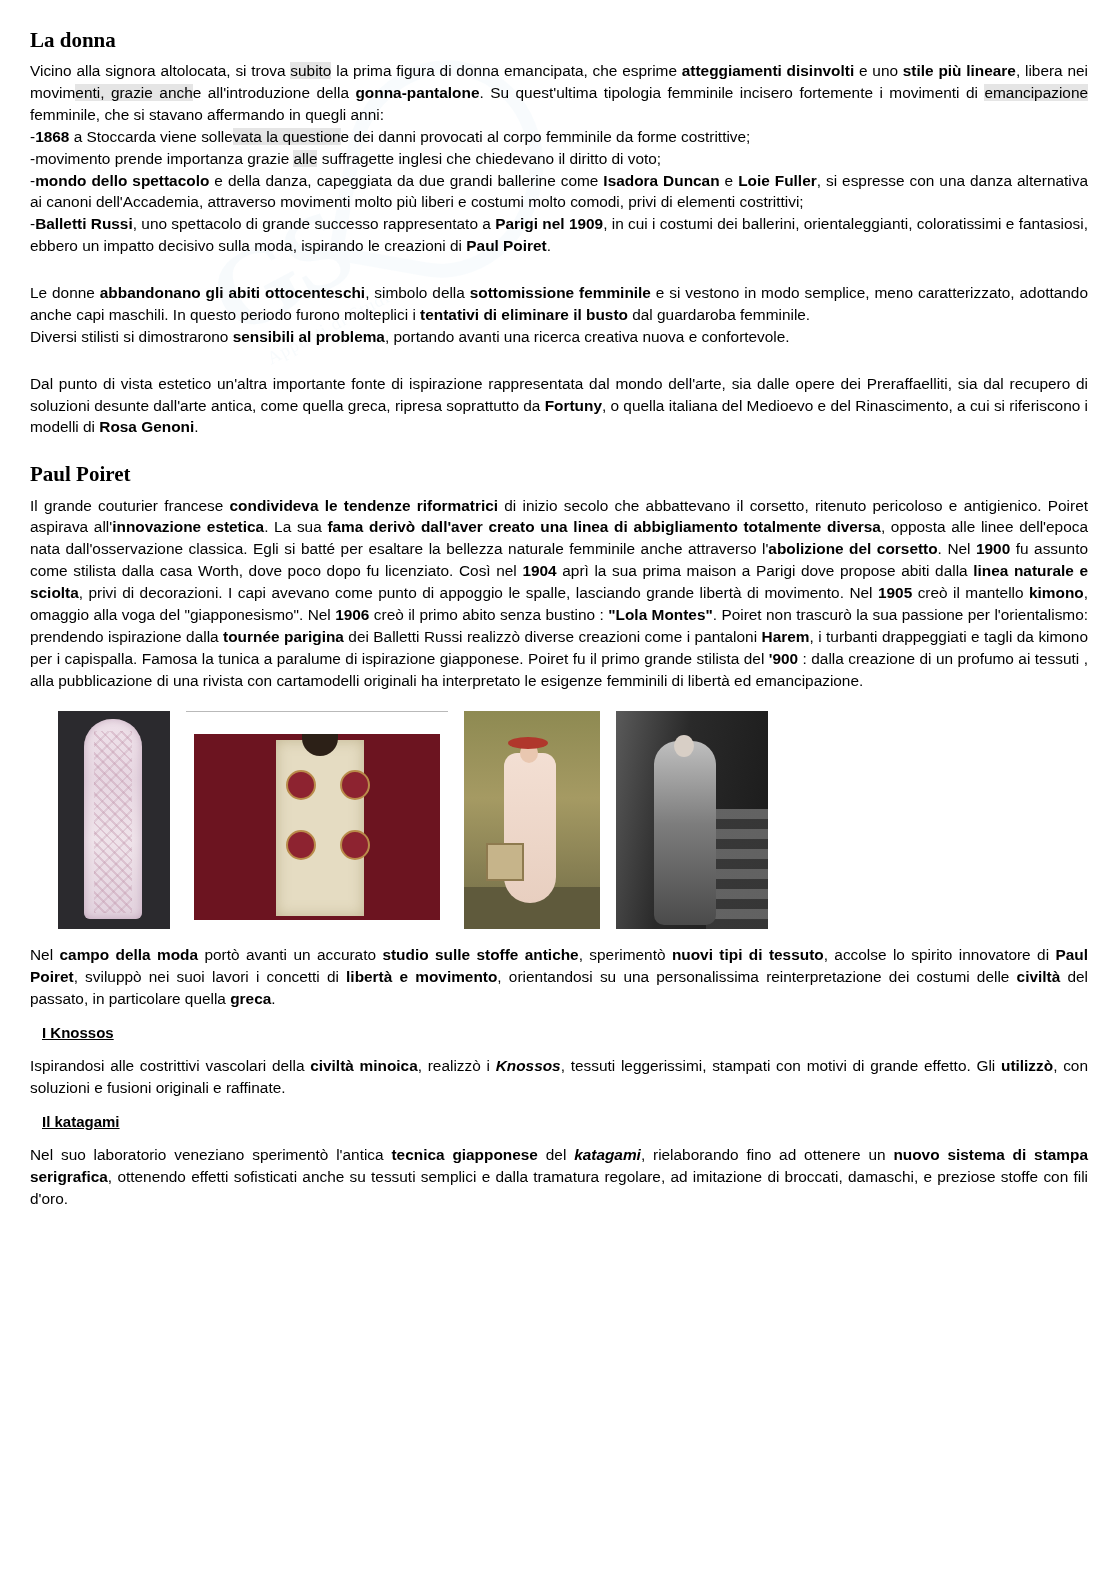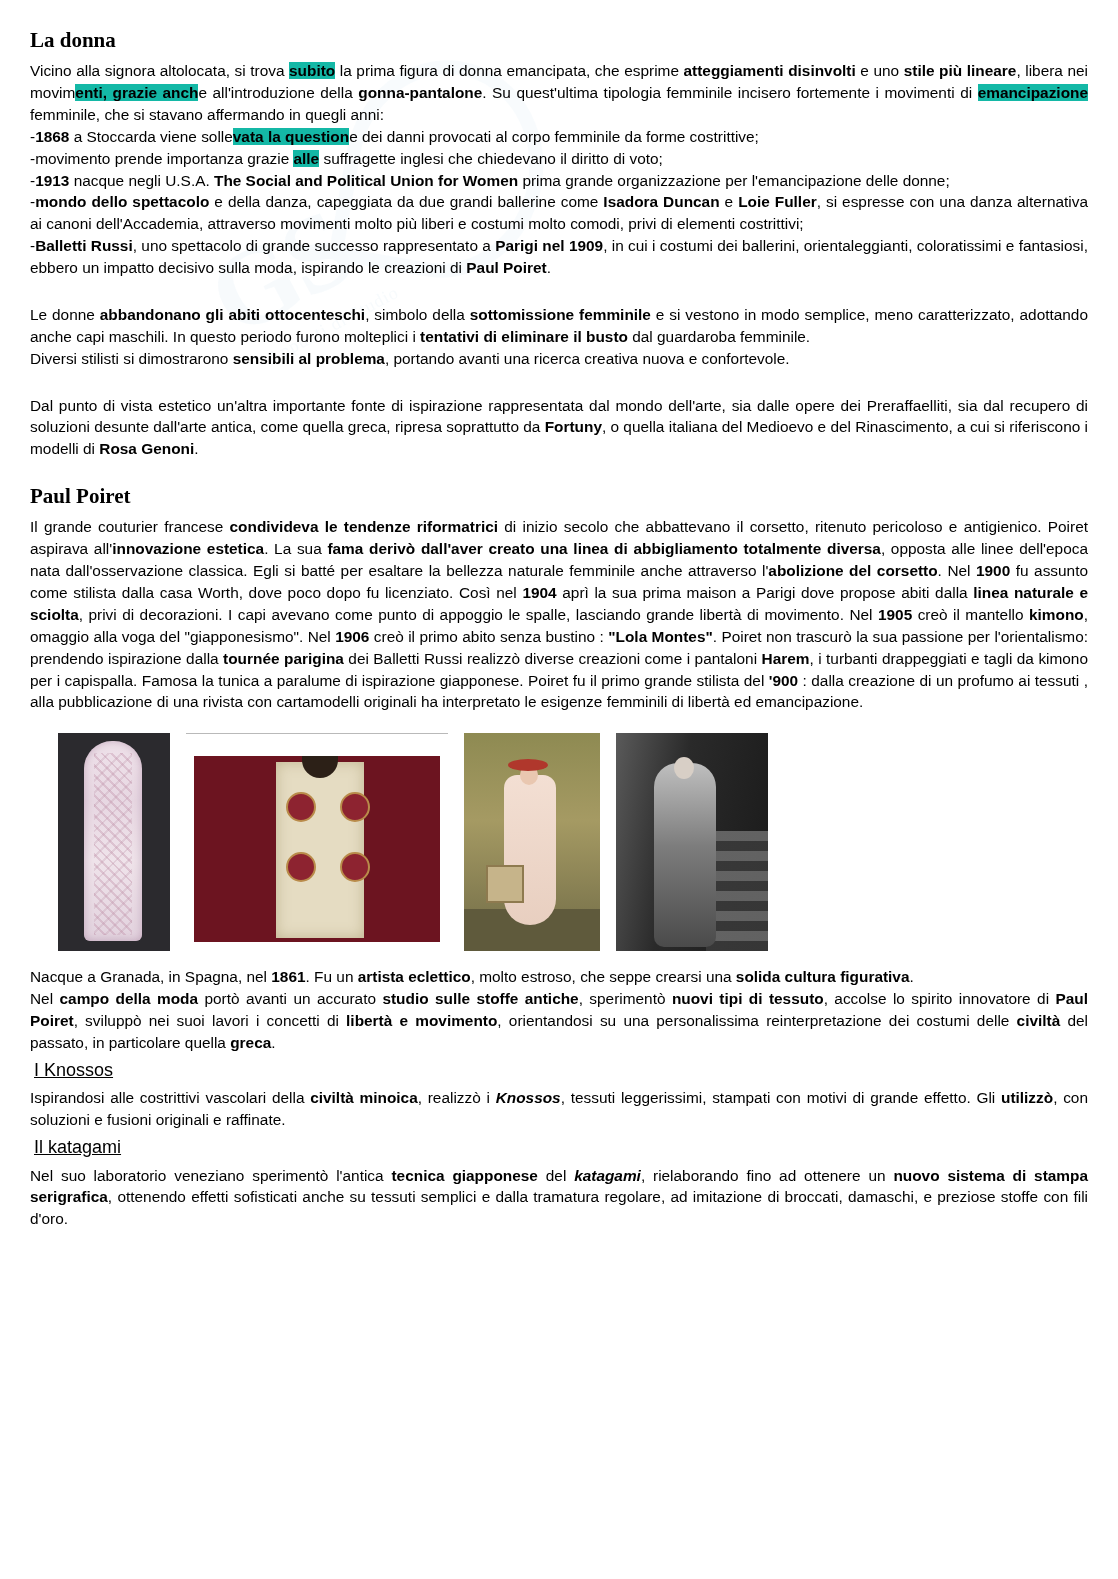--- a/index.html
+++ b/index.html
@@ -82,22 +82,21 @@
     margin: 0;
     text-align: justify;
     text-justify: inter-word;
   }
   p.para.gap {
     margin-top: 25px;
   }
   b { font-weight: bold; }
   i { font-style: italic; }
   .hl-yellow {
-    background: #14b8a6;
-    font-weight: bold;
+    background: #e5e5e5;
   }
   .figures {
     margin-top: 20px;
     margin-bottom: 14px;
     display: flex;
     align-items: flex-start;
     gap: 16px;
     padding-left: 28px;
   }
   .fig {
@@ -238,24 +237,24 @@
     border-radius: 24px 24px 10px 10px;
   }
   .fig-4 .headf {
     position: absolute;
     left: 58px; top: 24px;
     width: 20px; height: 22px;
     background: #d8cfc6;
     border-radius: 50%;
   }
   .subhead {
-    font-size: 18px;
-    font-weight: normal;
+    font-size: 15px;
+    font-weight: bold;
     text-decoration: underline;
-    margin: 4px;
+    margin: 12px;
     line-height: 1.42;
   }
 </style>
 </head>
 <body>
 
 <div class="page">
 
   <div class="watermark">
     <div class="wm-shape"></div>
@@ -263,21 +262,20 @@
     <div class="wm-sub">Appunti di Studio</div>
   </div>
 
   <div class="content">
 
     <h1 class="section-title">La donna</h1>
     <div id="body-la-donna">
         <p class="para"><span>Vicino alla signora altolocata, si trova </span><span class="hl-yellow">subito</span><span> la prima figura di donna emancipata, che esprime </span><span><b>atteggiamenti disinvolti</b></span><span> e uno </span><span><b>stile più lineare</b></span><span>, libera nei movim</span><span class="hl-yellow">enti, grazie anch</span><span>e all'introduzione della </span><span><b>gonna-pantalone</b></span><span>. Su quest'ultima tipologia femminile incisero fortemente i movimenti di </span><span class="hl-yellow">emancipazione</span><span> femminile, che si stavano affermando in quegli anni:</span></p>
         <p class="para"><span>-</span><span><b>1868</b></span><span> a Stoccarda viene solle</span><span class="hl-yellow">vata la question</span><span>e dei danni provocati al corpo femminile da forme costrittive;</span></p>
         <p class="para"><span>-movimento prende importanza grazie </span><span class="hl-yellow">alle</span><span> suffragette inglesi che chiedevano il diritto di voto;</span></p>
-        <p class="para"><span>-</span><span><b>1913</b></span><span> nacque negli U.S.A. </span><span><b>The Social and Political Union for Women</b></span><span> prima grande organizzazione per l'emancipazione delle donne;</span></p>
         <p class="para"><span>-</span><span><b>mondo dello spettacolo</b></span><span> e della danza, capeggiata da due grandi ballerine come </span><span><b>Isadora Duncan</b></span><span> e </span><span><b>Loie Fuller</b></span><span>, si espresse con una danza alternativa ai canoni dell'Accademia, attraverso movimenti molto più liberi e costumi molto comodi, privi di elementi costrittivi;</span></p>
         <p class="para"><span>-</span><span><b>Balletti Russi</b></span><span>, uno spettacolo di grande successo rappresentato a </span><span><b>Parigi nel 1909</b></span><span>, in cui i costumi dei ballerini, orientaleggianti, coloratissimi e fantasiosi, ebbero un impatto decisivo sulla moda, ispirando le creazioni di </span><span><b>Paul Poiret</b></span><span>.</span></p>
         <p class="para gap"><span>Le donne </span><span><b>abbandonano gli abiti ottocenteschi</b></span><span>, simbolo della </span><span><b>sottomissione femminile</b></span><span> e si vestono in modo semplice, meno caratterizzato, adottando anche capi maschili. In questo periodo furono molteplici i </span><span><b>tentativi  di eliminare il busto</b></span><span> dal guardaroba femminile.</span></p>
         <p class="para"><span>Diversi stilisti si dimostrarono </span><span><b>sensibili al problema</b></span><span>, portando avanti una ricerca creativa nuova e confortevole.</span></p>
         <p class="para gap"><span>Dal punto di vista estetico un'altra importante fonte di ispirazione  rappresentata dal mondo dell'arte, sia dalle opere dei Preraffaelliti, sia dal recupero di soluzioni desunte dall'arte antica, come quella greca, ripresa soprattutto da </span><span><b>Fortuny</b></span><span>, o quella italiana del Medioevo e del Rinascimento, a cui si riferiscono i modelli di </span><span><b>Rosa Genoni</b></span><span>.</span></p>
       </div>
 
     <h1 class="section-title spaced">Paul Poiret</h1>
     <div id="body-paul-poiret">
         <p class="para"><span>Il grande couturier francese </span><span><b>condivideva le tendenze riformatrici</b></span><span> di inizio secolo che abbattevano il corsetto, ritenuto pericoloso e antigienico. Poiret aspirava all'</span><span><b>innovazione estetica</b></span><span>. La sua </span><span><b>fama derivò dall'aver creato una linea di abbigliamento totalmente diversa</b></span><span>, opposta alle linee dell'epoca nata dall'osservazione classica. Egli si batté per esaltare la bellezza naturale femminile anche attraverso l'</span><span><b>abolizione del corsetto</b></span><span>. Nel </span><span><b>1900</b></span><span> fu assunto come stilista dalla casa Worth, dove poco dopo fu licenziato. Così nel </span><span><b>1904</b></span><span> aprì la sua prima maison a Parigi dove propose abiti dalla </span><span><b>linea naturale e sciolta</b></span><span>, privi di decorazioni. I capi avevano come punto di appoggio le spalle, lasciando grande libertà di movimento. Nel </span><span><b>1905</b></span><span> creò il mantello </span><span><b>kimono</b></span><span>, omaggio alla voga del "giapponesismo". Nel </span><span><b>1906</b></span><span> creò il primo abito senza bustino : </span><span><b>"Lola Montes"</b></span><span>. Poiret non trascurò la sua passione per l'orientalismo: prendendo ispirazione dalla </span><span><b>tournée parigina</b></span><span> dei Balletti Russi realizzò diverse creazioni come i pantaloni </span><span><b>Harem</b></span><span>, i turbanti drappeggiati e tagli da kimono per i capispalla. Famosa la tunica a paralume di ispirazione giapponese. Poiret fu il primo grande stilista del </span><span><b>'900</b></span><span> : dalla creazione di un profumo ai tessuti , alla pubblicazione di una rivista con cartamodelli originali ha interpretato le esigenze femminili di libertà ed emancipazione.</span></p>
@@ -308,21 +306,20 @@
       </div>
       <div class="fig fig-4">
         <div class="bgwall"></div>
         <div class="steps"></div>
         <div class="dressfig"></div>
         <div class="headf"></div>
       </div>
     </div>
 
     <div id="body-mariano-fortuny">
-        <p class="para"><span>Nacque a Granada, in Spagna, nel </span><span><b>1861</b></span><span>. Fu un </span><span><b>artista eclettico</b></span><span>, molto estroso, che seppe crearsi una </span><span><b>solida cultura figurativa</b></span><span>.</span></p>
         <p class="para"><span>Nel </span><span><b>campo della moda</b></span><span> portò avanti un accurato </span><span><b>studio sulle stoffe antiche</b></span><span>, sperimentò </span><span><b>nuovi tipi di tessuto</b></span><span>, accolse lo spirito innovatore di </span><span><b>Paul Poiret</b></span><span>, sviluppò nei suoi lavori i concetti di </span><span><b>libertà  e movimento</b></span><span>, orientandosi su una personalissima reinterpretazione dei costumi delle </span><span><b>civiltà</b></span><span>  del passato, in particolare quella </span><span><b>greca</b></span><span>.</span></p>
         <p class="subhead">I Knossos</p>
         <p class="para"><span>Ispirandosi alle costrittivi vascolari della </span><span><b>civiltà   minoica</b></span><span>, realizzò i </span><span><b><i>Knossos</i></b></span><span>, tessuti leggerissimi, stampati con motivi di grande effetto. Gli </span><span><b>utilizzò</b></span><span>, con soluzioni e fusioni originali e raffinate.</span></p>
         <p class="subhead">Il katagami</p>
         <p class="para"><span>Nel suo laboratorio veneziano sperimentò l'antica </span><span><b>tecnica giapponese</b></span><span> del </span><span><b><i>katagami</i></b></span><span>, rielaborando fino ad ottenere un </span><span><b>nuovo sistema di stampa serigrafica</b></span><span>, ottenendo effetti sofisticati anche su tessuti semplici e dalla tramatura regolare, ad imitazione di broccati, damaschi, e preziose stoffe con fili d'oro.</span></p>
       </div>
 
   </div>
 </div>
 

